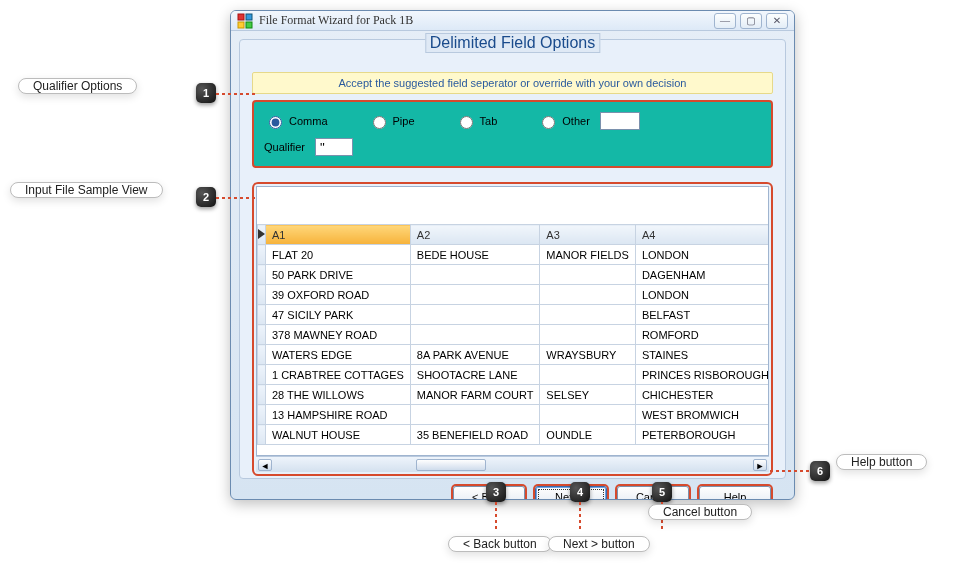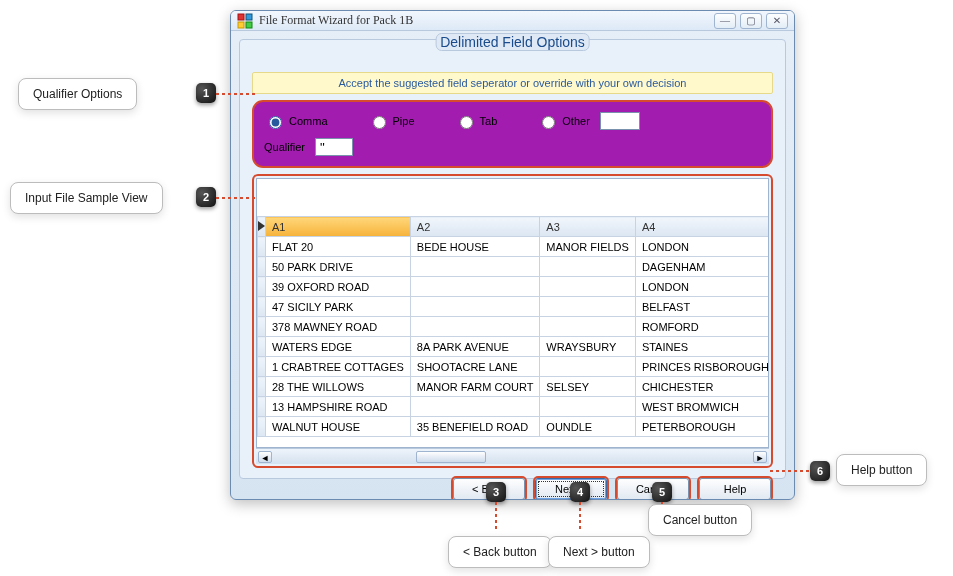--- a/index.html
+++ b/index.html
@@ -65,41 +65,41 @@
     padding: 12px 8px 8px 8px;
   }
   .groupbox {
     position: absolute;
     top: -7px;
     left: 50%;
     transform: translateX(-50%);
     background: #e8f0fa;
     padding: 0 4px;
     color: #1a4b8c;
-    font-size: 14px;
+    font-size: 16px;
     border: 1px solid #b8c9de;
-    border-radius: 6px;
+    border-radius: 0;
     background: #dfe9f5;
   }
   .hintbar {
     background: #fff9cc;
     border: 1px solid #e6d98a;
     text-align: center;
     padding: 4px 6px;
     color: #2a5a9e;
     font-size: 11px;
     border-radius: 2px;
     margin: 20px 4px 6px 4px;
   }
   .options-box {
-    margin: 4px 4px 6px 4px;
+    margin: 4px 4px 14px 4px;
     border: 2px solid #d64a2d;
-    border-radius: 11px;
+    border-radius: 4px;
     padding: 6px 10px 10px 10px;
-    background: #a21caf;
+    background: #14b8a6;
   }
   .radio-row {
     display: flex;
     align-items: center;
     gap: 40px;
     padding: 4px 0 8px 0;
   }
   .radio-row label { display: inline-flex; align-items: center; gap: 4px; cursor: pointer; }
   input[type=radio] { accent-color: #2a5a9e; }
   .other-input {
@@ -208,21 +208,21 @@
     border-color: #3b69a6;
     box-shadow: 0 0 0 2px #d64a2d, 0 0 0 1px #6fa3e6 inset;
   }
 
   
   .callout {
     position: absolute;
     background: #ffffff;
     border: 1px solid #bcbcbc;
     border-radius: 8px;
-    padding: 8px 14px;
+    padding: 0 14px;
     font-size: 12px;
     color: #222;
     box-shadow: 0 3px 8px rgba(0,0,0,0.12);
   }
   .badge {
     position: absolute;
     width: 20px; height: 20px;
     border-radius: 5px;
     background: radial-gradient(circle at 30% 30%, #555, #111);
     color: #fff;

